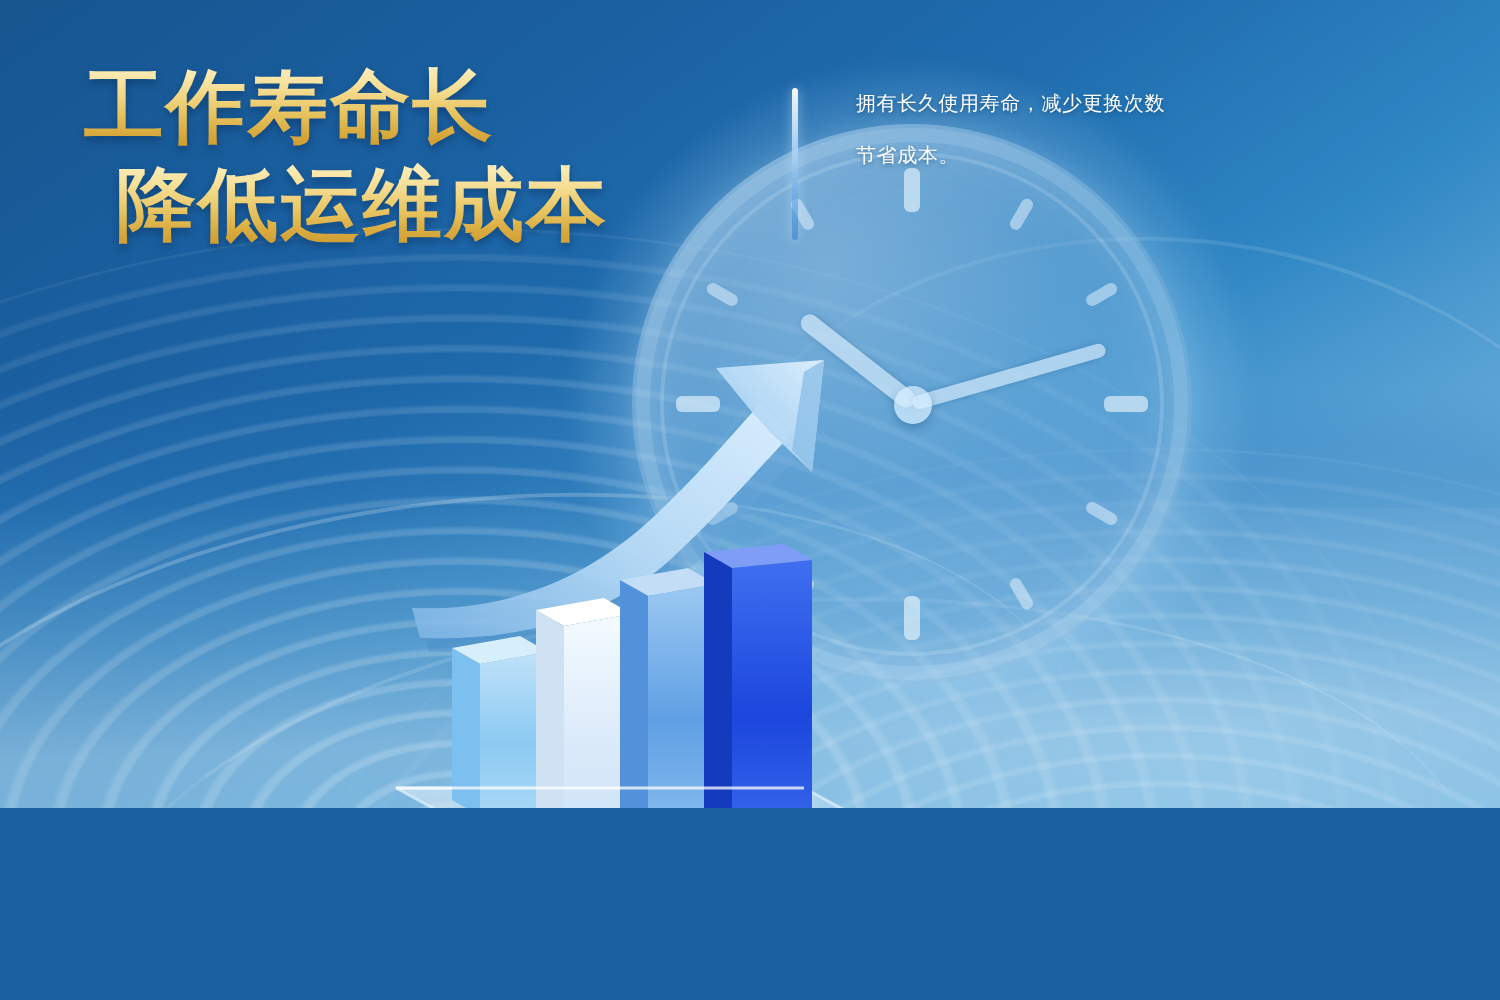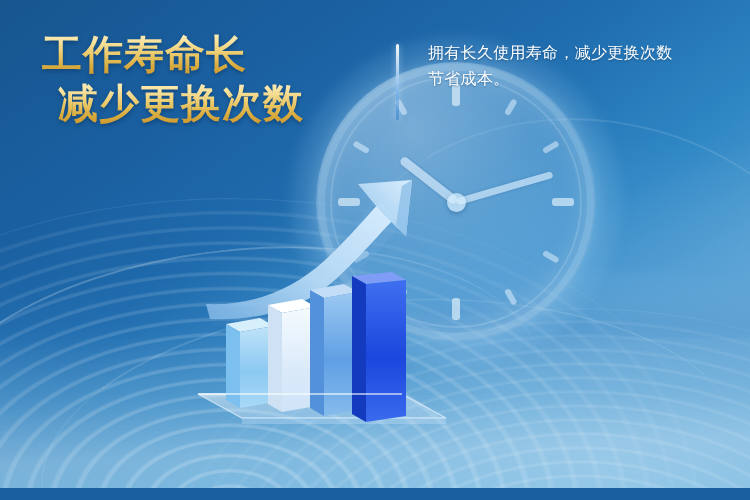--- a/index.html
+++ b/index.html
@@ -2,21 +2,21 @@
 <html><head>
 <meta charset="utf-8">
 <style>
   html,body{margin:0;padding:0;}
   body{
     width:750px;height:500px;overflow:hidden;
     font-family:"Liberation Sans","DejaVu Sans",sans-serif;
     background:#1a5fa0;
   }
   #banner{
-    position:relative;width:750px;height:488px;overflow:hidden;
+    position:relative;width:750px;height:404px;overflow:hidden;
     background:
       radial-gradient(120% 110% at 82% 96%, rgba(175,214,240,.95) 0%, rgba(145,196,232,.75) 18%, rgba(90,160,215,.35) 38%, rgba(30,110,180,0) 62%),
       linear-gradient(145deg, #17568f 0%, #1a5fa0 22%, #1f6cae 42%, #2f87c4 62%, #69aeda 82%, #9ccbea 100%);
   }
 
   
   .water{
     position:absolute;left:0;right:0;bottom:0;height:210px;
     background:
       linear-gradient(180deg, rgba(26,95,160,0) 0%, rgba(45,120,185,.30) 22%, rgba(70,150,205,.55) 55%, rgba(120,185,225,.70) 100%);
@@ -122,21 +122,21 @@
   .headline .ln2{margin-left:16px;}
 
   .divider{
     position:absolute;left:396px;top:44px;width:3px;height:76px;border-radius:2px;
     background:linear-gradient(180deg, rgba(255,255,255,.95) 0%, rgba(212,234,252,.85) 28%, rgba(120,180,235,.75) 66%, rgba(52,126,205,.55) 100%);
     box-shadow:0 0 6px rgba(200,230,255,.55);
   }
 
   .body-text{
     position:absolute;left:428px;top:40px;width:296px;
-    color:#ffffff;font-size:16px;line-height:26px;letter-spacing:.3px;
+    color:#ffffff;font-size:10px;line-height:26px;letter-spacing:.3px;
     font-family:"DejaVu Sans","Liberation Sans",sans-serif;
     text-shadow:0 1px 2px rgba(8,48,92,.45);
   }
   .body-text .bl{display:block;white-space:nowrap;}
 </style>
 </head>
 <body>
 
 <div id="banner">
 
@@ -273,21 +273,21 @@
         <path d="M156,4 L170,12 L170,150 L156,142 Z" fill="#143bbe"></path>
         <path d="M170,12 L210,8 L210,144 L170,150 Z" fill="url(#b4f)"></path>
       </g>
 
       <path d="M2,122 L206,122" stroke="#ffffff" stroke-opacity=".75" stroke-width="1.6" fill="none"></path>
     </svg>
   </div>
 
   <div class="headline">
     <span class="ln ln1">工作寿命长</span>
-    <span class="ln ln2">减少更换次数</span>
+    <span class="ln ln2">降低运维成本</span>
   </div>
 
   <div class="divider"></div>
 
   <div class="body-text">
     <span class="bl">拥有长久使用寿命，减少更换次数</span>
     <span class="bl">节省成本。</span>
   </div>
 
 </div>

